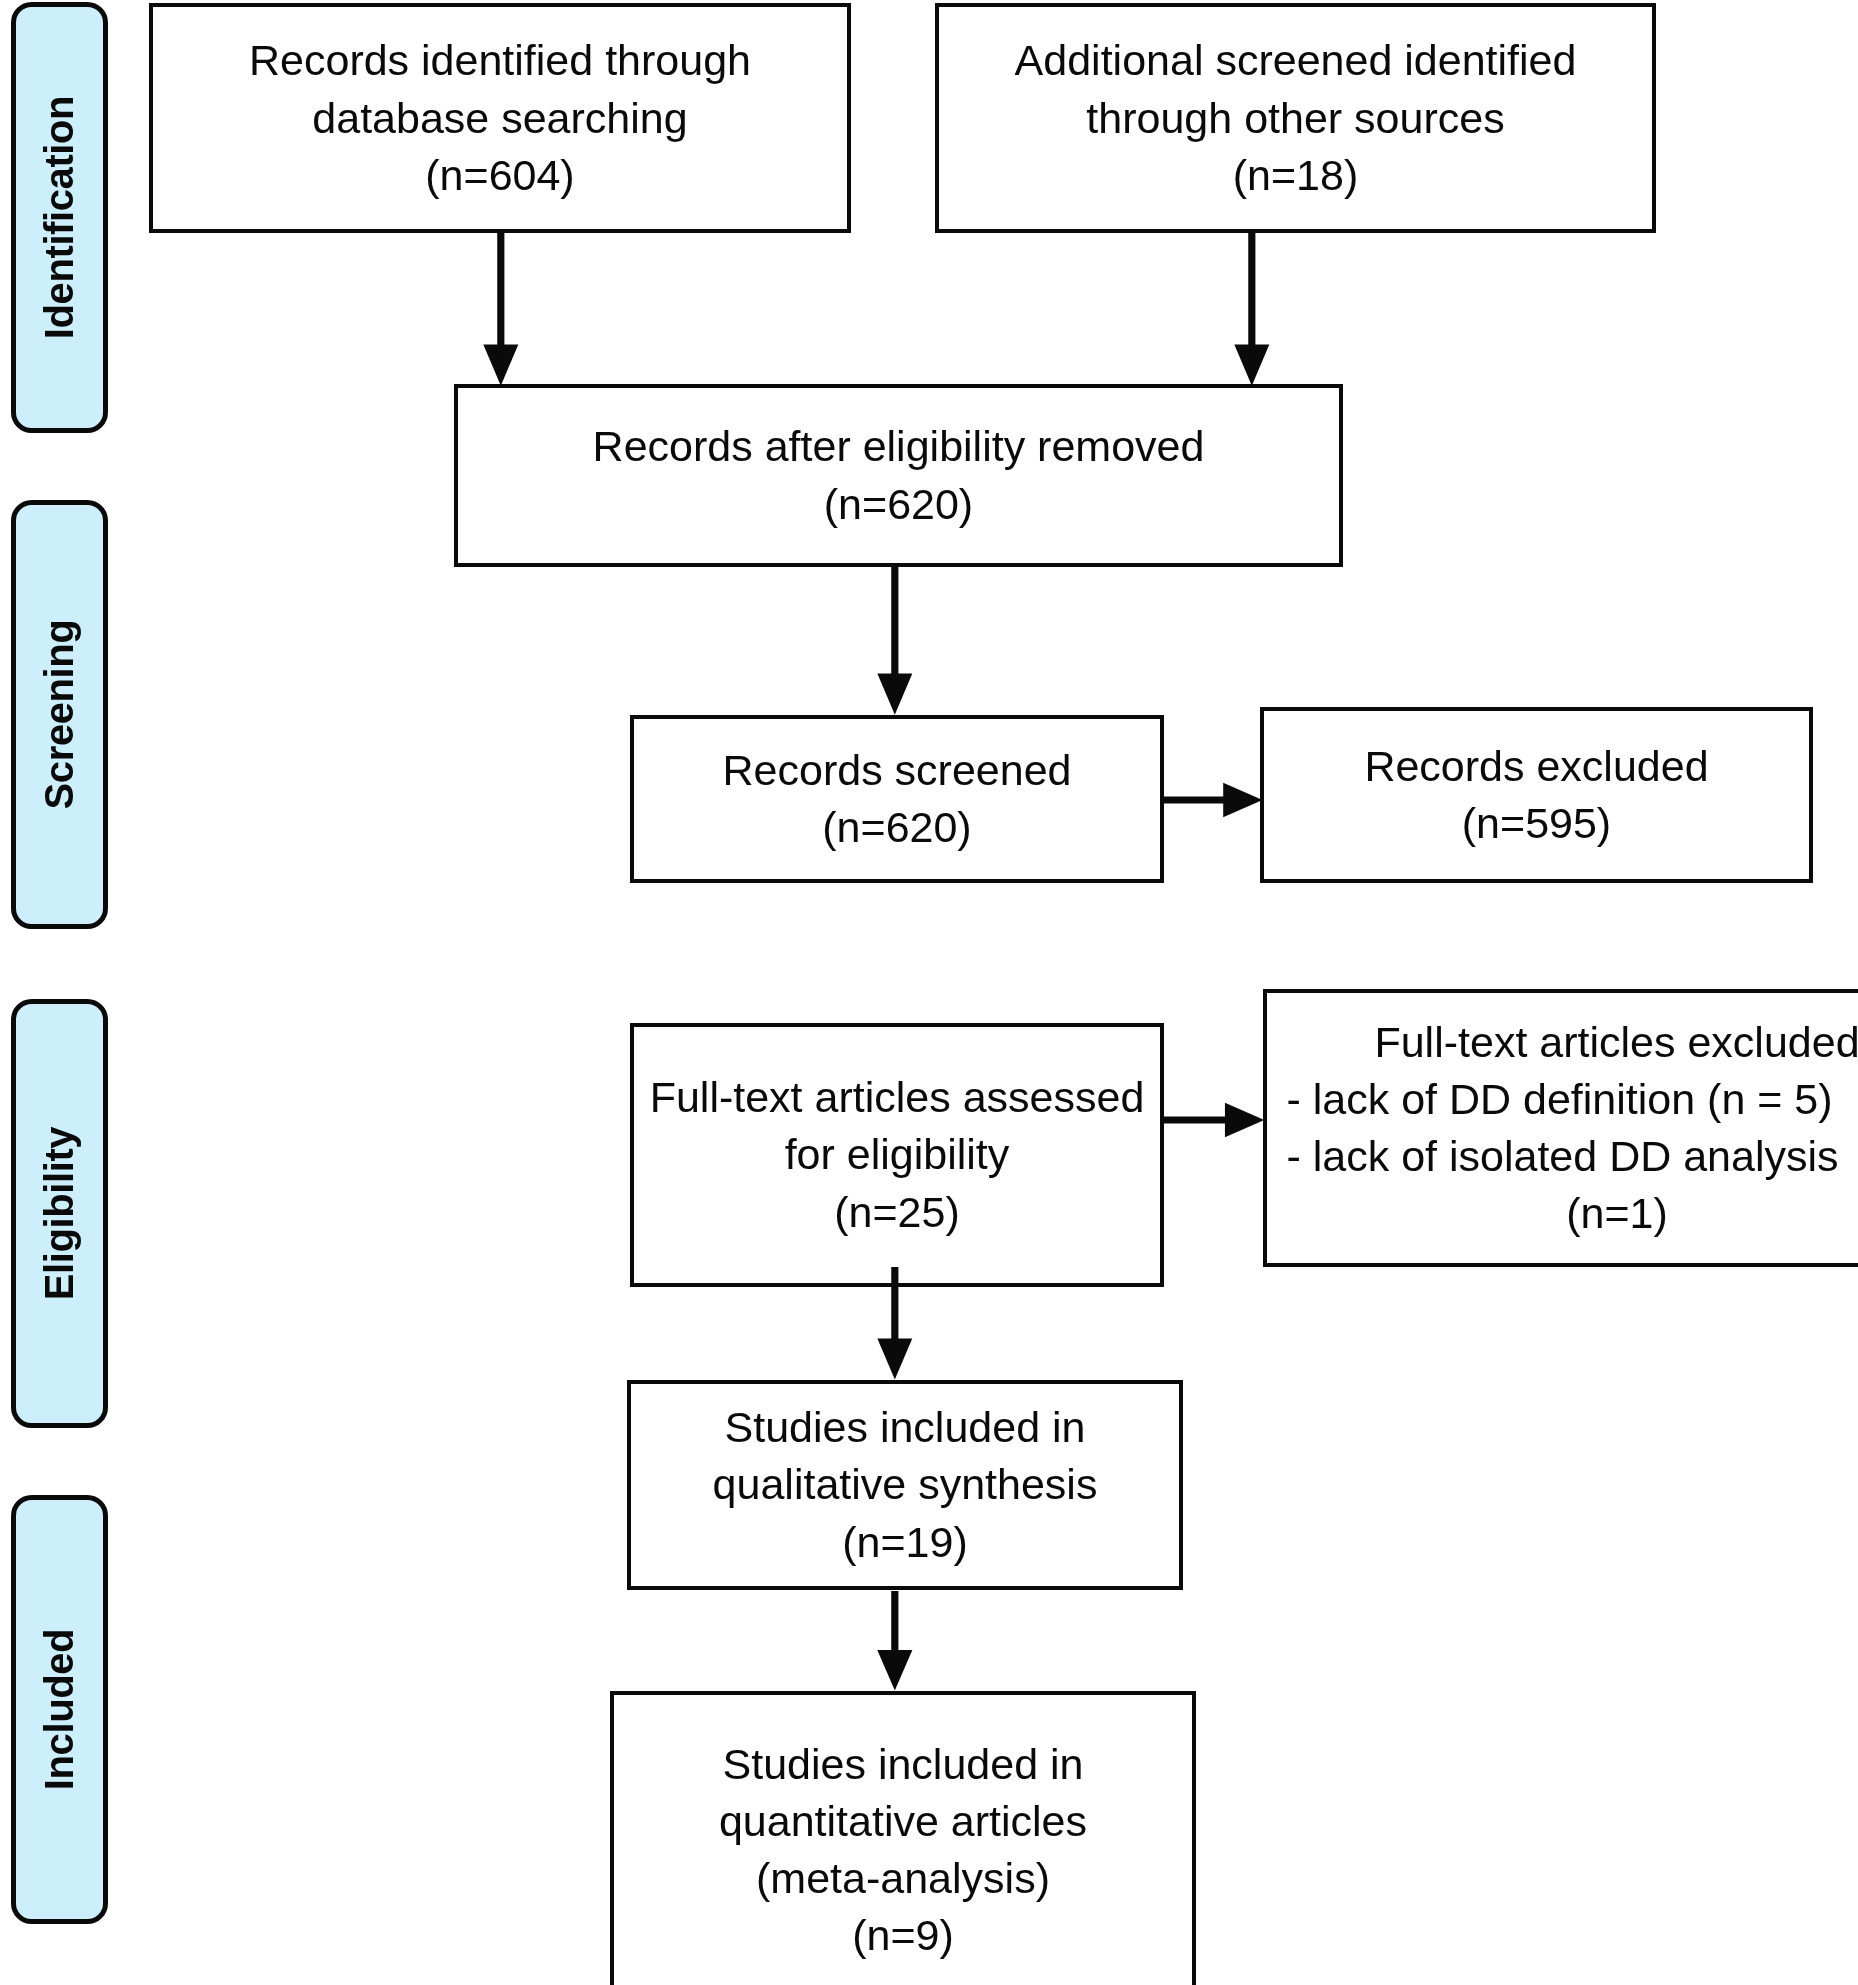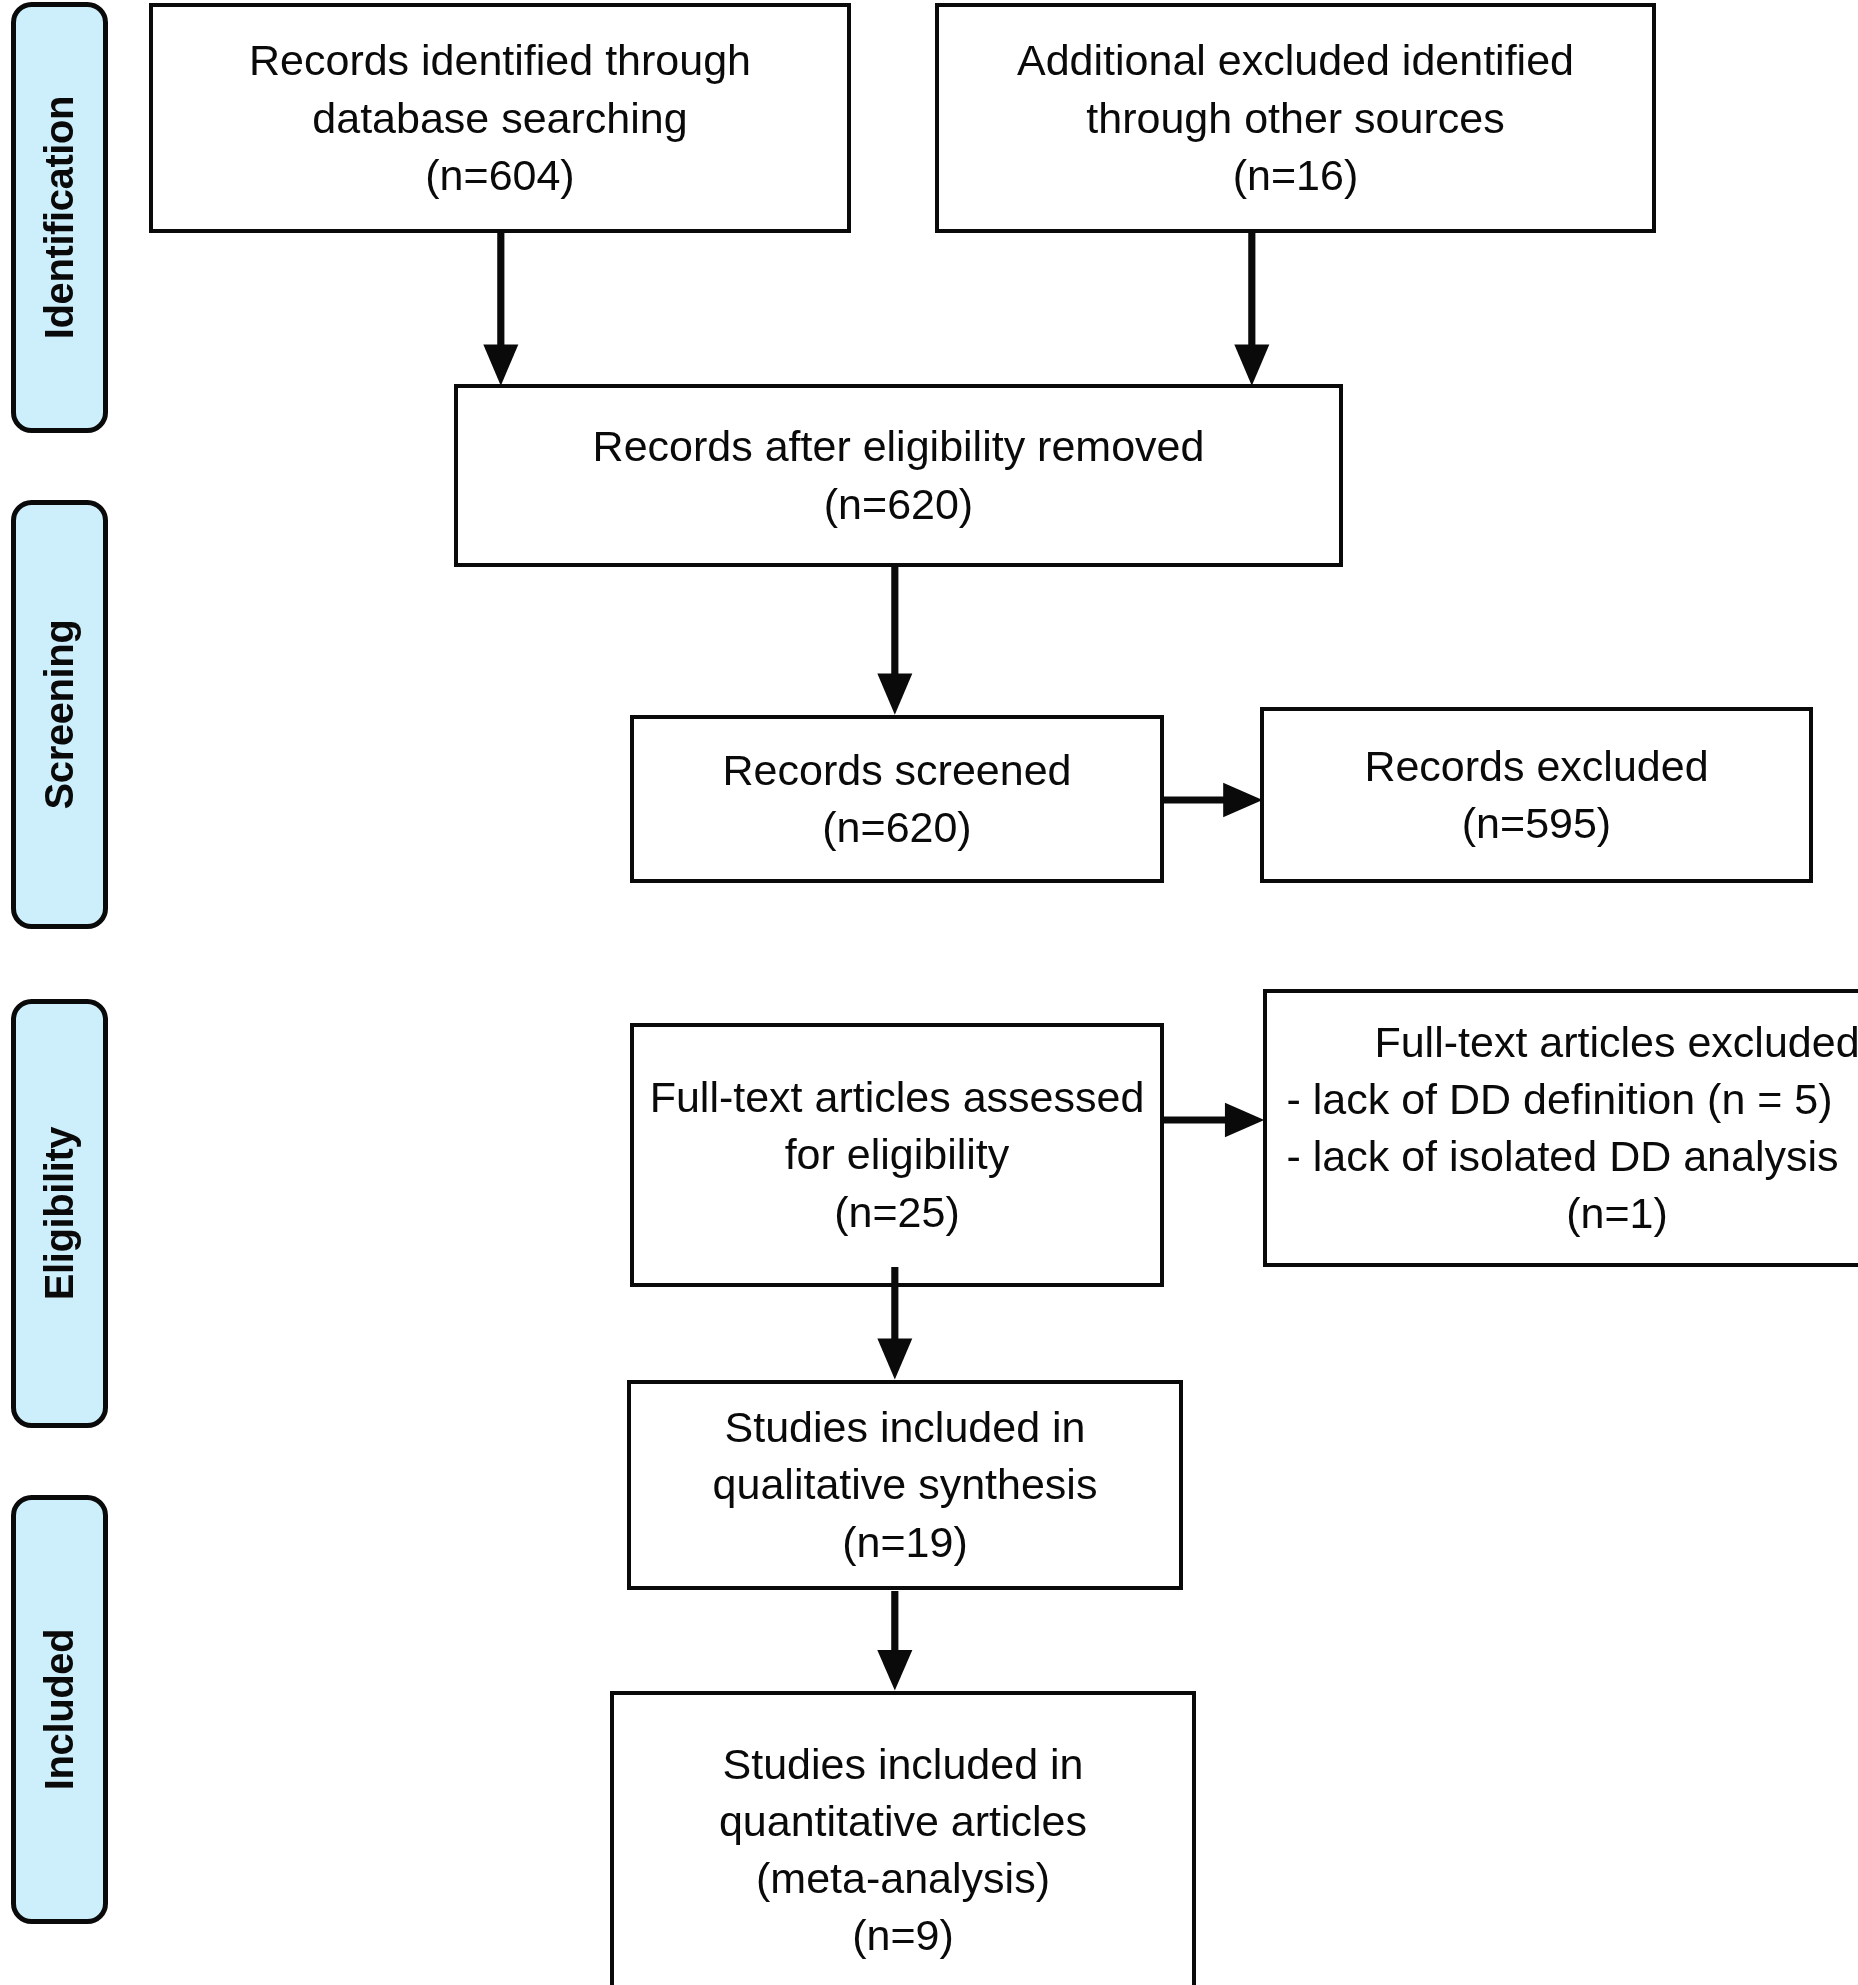--- a/index.html
+++ b/index.html
@@ -97,23 +97,23 @@
     <span class="stage-tab-label">Included</span>
   </div>
 
   <div class="flow-box" style="left:149px; top:3.2px; width:702px; height:230px;">
     <span class="line">Records identified through</span>
     <span class="line">database searching</span>
     <span class="line">(n=604)</span>
   </div>
 
   <div class="flow-box" style="left:935px; top:3.2px; width:721px; height:230px;">
-    <span class="line">Additional excluded identified</span>
+    <span class="line">Additional screened identified</span>
     <span class="line">through other sources</span>
-    <span class="line">(n=16)</span>
+    <span class="line">(n=18)</span>
   </div>
 
   <div class="connector" style="left:476px; top:233px; width:56px; height:156px;">
     <svg width="56" height="156" viewBox="0 0 70 196">
       <line x1="31" y1="0" x2="31" y2="160" stroke="#0a0a0a" stroke-width="9"></line>
       <polygon points="31,192 9,140 53,140" fill="#0a0a0a"></polygon>
     </svg>
   </div>
 
   <div class="connector" style="left:1227px; top:233px; width:56px; height:156px;">

